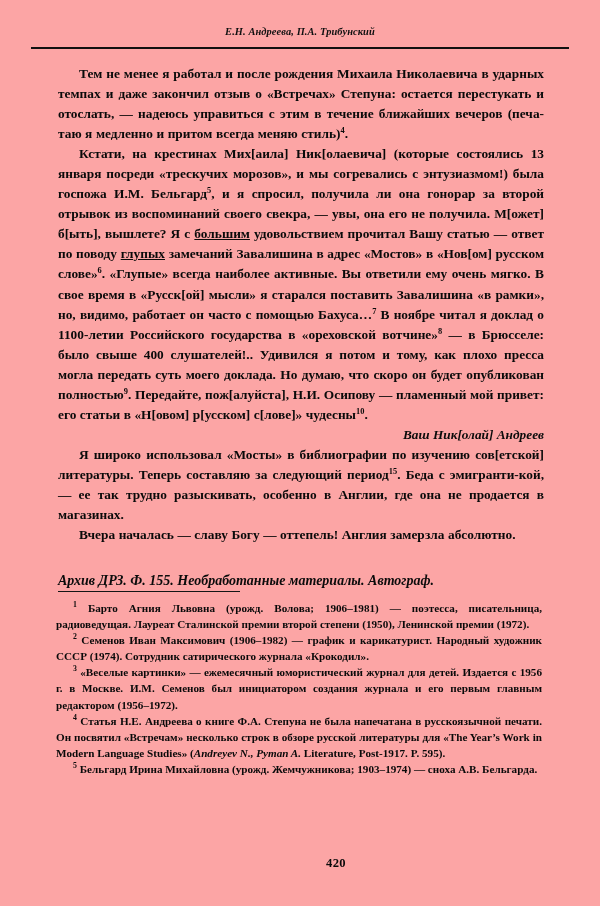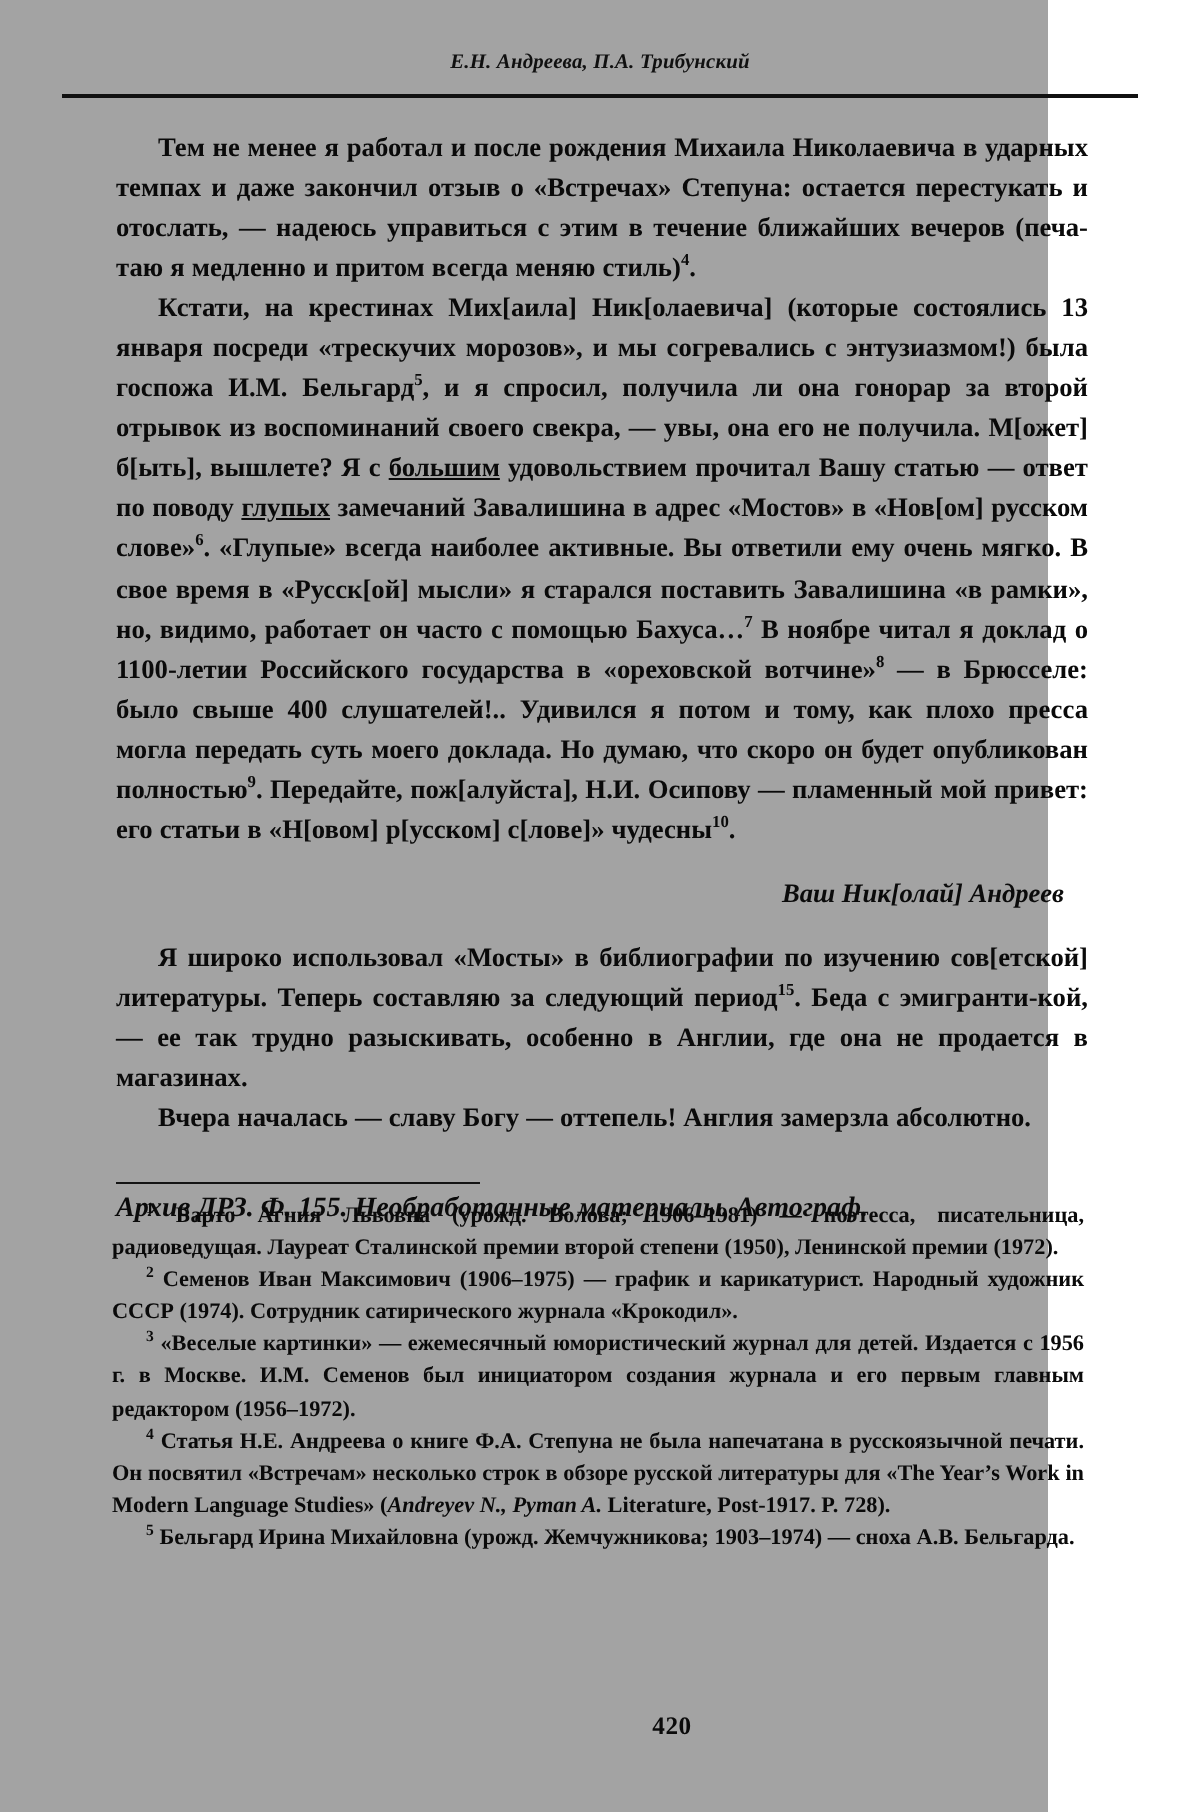--- a/index.html
+++ b/index.html
@@ -14,23 +14,23 @@
     position: relative;
     overflow: hidden;
     font-family: "Liberation Serif", "DejaVu Serif", serif;
     color: #0b0b0b;
     -webkit-font-smoothing: antialiased;
   }
 
   .page {
     position: absolute;
     inset: 0;
-    width: 524px;
+    width: 600px;
     height: 906px;
-    background: #a3a3a3;
+    background: #fca5a5;
   }
 
   
   .runhead {
     position: absolute;
     left: 31px;
     top: 26px;
     width: 538px;
     text-align: center;
     font-style: italic;
@@ -64,21 +64,21 @@
     text-justify: inter-word;
     text-indent: 21px;
     font-weight: bold;
     color: #0a0a0a;
     word-spacing: .2px;
     hyphens: manual;
   }
   p.body.cont { text-indent: 21px; }
 
   .sig {
-    margin: 12px;
+    margin: 0;
     font-size: 13.3px;
     line-height: 20.05px;
     text-align: right;
     font-style: italic;
     font-weight: bold;
     text-indent: 0;
   }
 
   .archive {
     margin: 0;
@@ -173,25 +173,25 @@
     <p class="archive">Архив ДРЗ. Ф. 155. Необработанные материалы. Автограф.</p>
 
   </div>
 
   <div class="fn-rule"></div>
 
   <div class="footnotes">
 
     <p class="note"><span class="marker">1</span> <span>Барто Агния Львовна (урожд. Волова; 1906–1981) — поэтесса, писательница, радиоведущая. Лауреат Сталинской премии второй степени (1950), Ленинской премии (1972).</span></p>
 
-    <p class="note"><span class="marker">2</span> <span>Семенов Иван Максимович (1906–1975) — график и карикатурист. Народный художник СССР (1974). Сотрудник сатирического журнала «Крокодил».</span></p>
+    <p class="note"><span class="marker">2</span> <span>Семенов Иван Максимович (1906–1982) — график и карикатурист. Народный художник СССР (1974). Сотрудник сатирического журнала «Крокодил».</span></p>
 
     <p class="note"><span class="marker">3</span> <span>«Веселые картинки» — ежемесячный юмористический журнал для детей. Издается с 1956 г. в Москве. И.М. Семенов был инициатором создания журнала и его первым главным редактором (1956–1972).</span></p>
 
-    <p class="note"><span class="marker">4</span> <span>Статья Н.Е. Андреева о книге Ф.А. Степуна не была напечатана в русскоязычной печати. Он посвятил «Встречам» несколько строк в обзоре русской литературы для «The Year’s Work in Modern Language Studies» (</span><span class="it">Andreyev N., Pyman A.</span><span> Literature, Post-1917. P. 728).</span></p>
+    <p class="note"><span class="marker">4</span> <span>Статья Н.Е. Андреева о книге Ф.А. Степуна не была напечатана в русскоязычной печати. Он посвятил «Встречам» несколько строк в обзоре русской литературы для «The Year’s Work in Modern Language Studies» (</span><span class="it">Andreyev N., Pyman A.</span><span> Literature, Post-1917. P. 595).</span></p>
 
     <p class="note"><span class="marker">5</span> <span>Бельгард Ирина Михайловна (урожд. Жемчужникова; 1903–1974) — сноха А.В. Бельгарда.</span></p>
 
   </div>
 
   <div class="folio">420</div>
 
 </div>
 
 </body></html>

